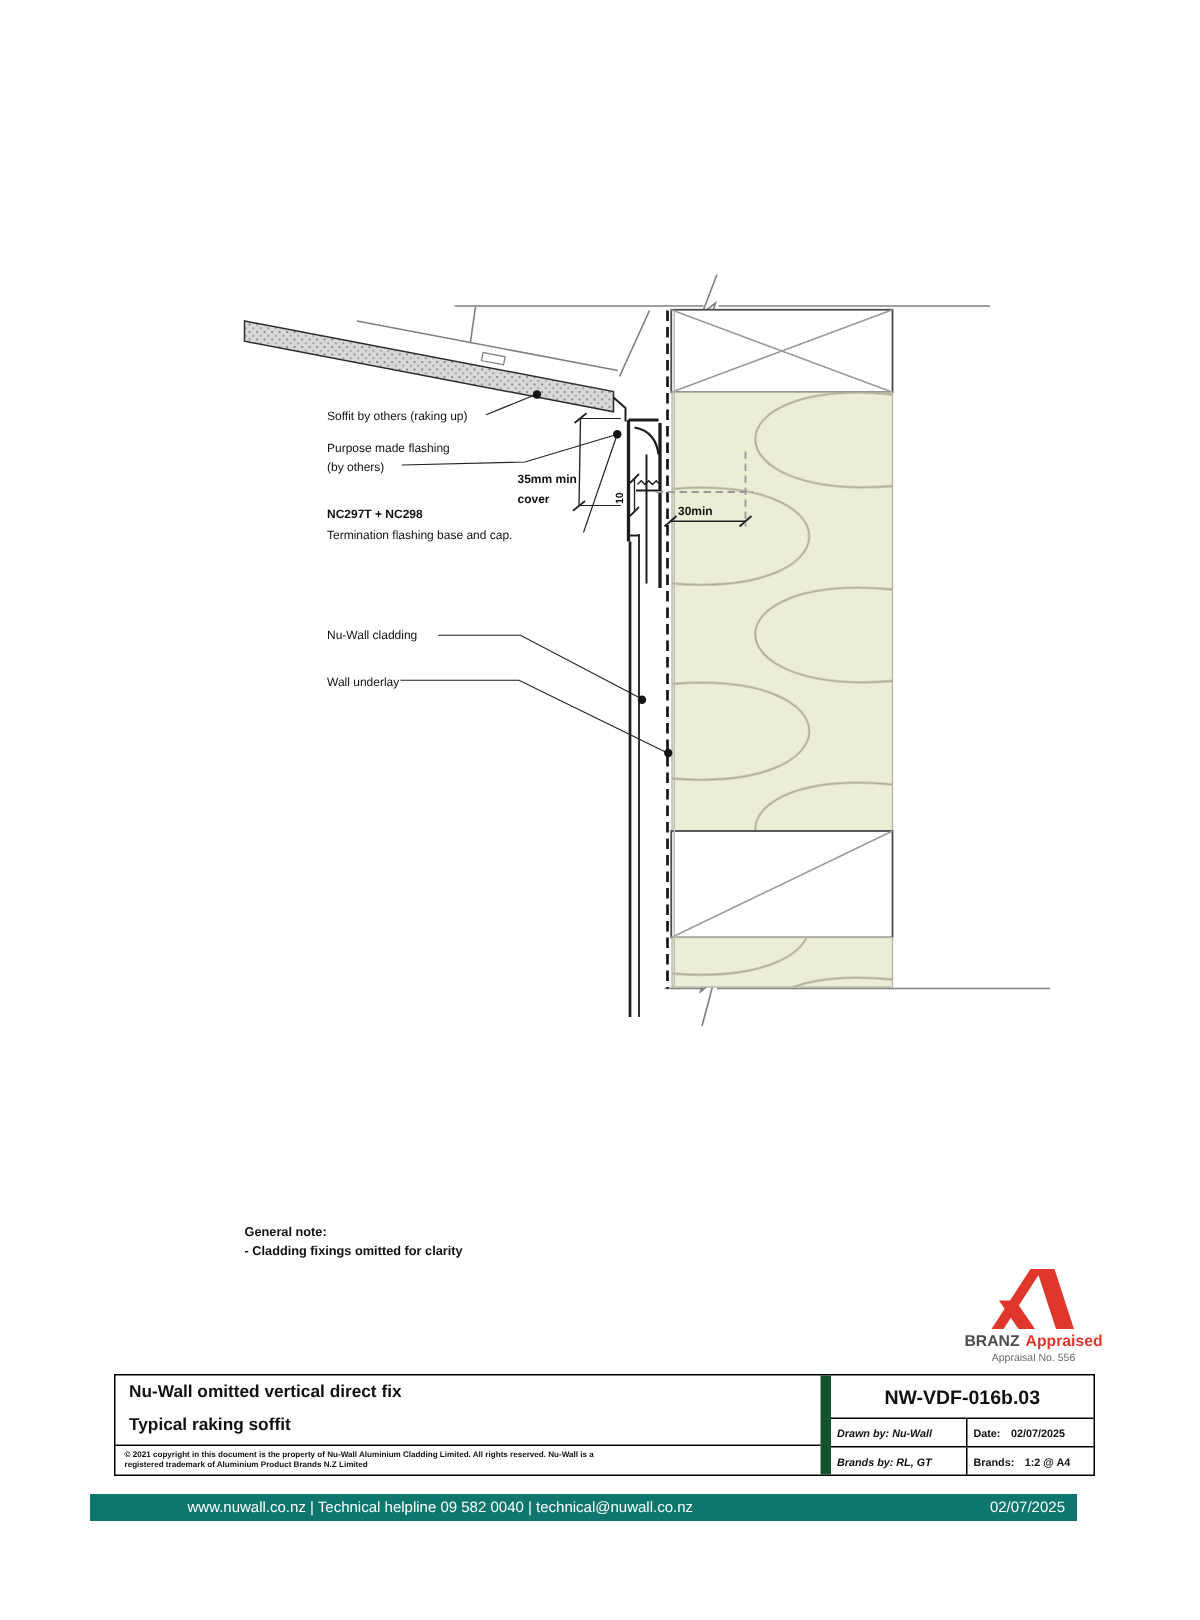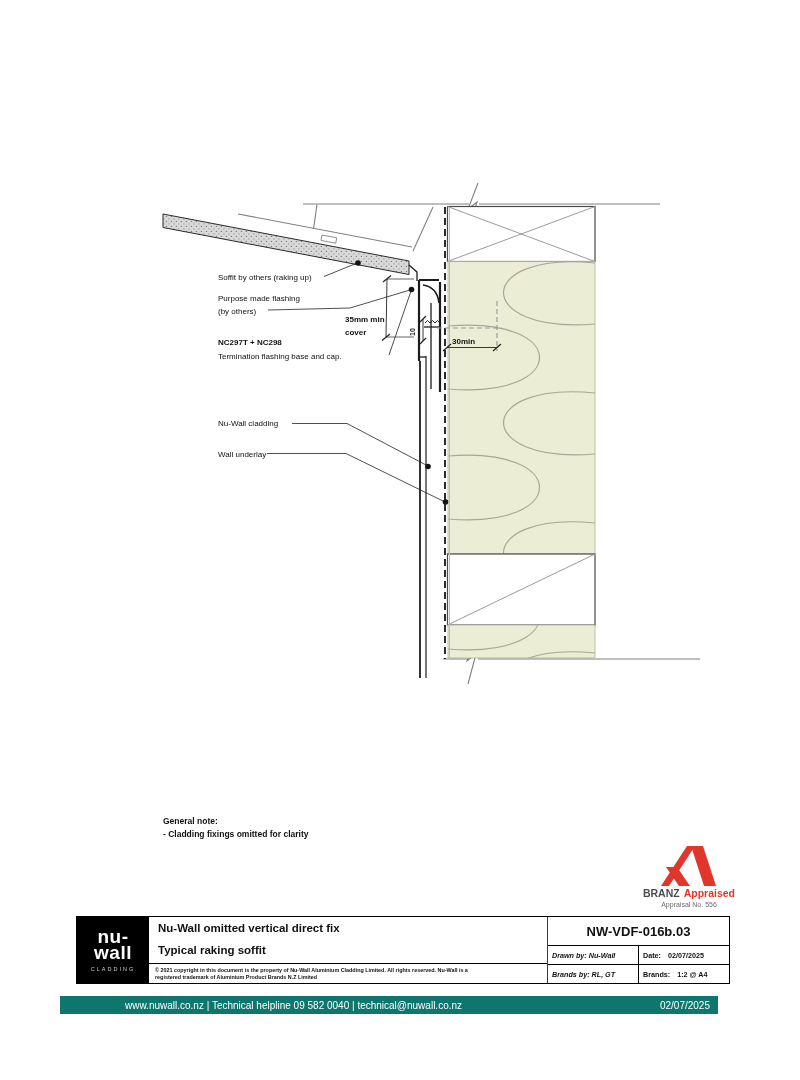--- a/index.html
+++ b/index.html
@@ -11,21 +11,21 @@
               border:1.5px solid #000;box-sizing:border-box;display:flex;}
   .tb-logo{width:72px;height:100%;background:#000;color:#fff;flex:0 0 auto;
            display:flex;flex-direction:column;justify-content:center;align-items:center;box-sizing:border-box;}
   .tb-logo .l1,.tb-logo .l2{font-weight:bold;font-size:19px;line-height:16px;letter-spacing:0.5px;}
   .tb-logo .sub{font-size:5.5px;letter-spacing:2px;color:#c9c9c9;margin-top:5px;}
   .tb-main{flex:1 1 auto;box-sizing:border-box;position:relative;}
   .tb-title{position:absolute;left:9px;top:5px;font-size:11.5px;font-weight:bold;}
   .tb-subtitle{position:absolute;left:9px;top:27px;font-size:11.5px;font-weight:bold;}
   .tb-copy{position:absolute;left:0;top:46px;right:0;bottom:0;border-top:1px solid #000;
            padding:2.5px 6px 0 6px;font-size:5.4px;font-weight:bold;line-height:7.5px;color:#111;}
-  .tb-right{flex:0 0 182px;border-left:1px solid #14532d;box-sizing:border-box;display:flex;flex-direction:column;}
+  .tb-right{flex:0 0 182px;border-left:7px solid #14532d;box-sizing:border-box;display:flex;flex-direction:column;}
   .tb-dwgno{height:29px;display:flex;align-items:center;justify-content:center;
             font-size:13px;font-weight:bold;box-sizing:border-box;}
   .tb-row{height:19.5px;border-top:1px solid #000;display:flex;box-sizing:border-box;font-size:7.2px;font-weight:bold;}
   .tb-cell-l{width:90px;box-sizing:border-box;padding:5px 0 0 4px;font-style:italic;}
   .tb-cell-r{flex:1;border-left:1px solid #000;box-sizing:border-box;padding:5px 0 0 4px;display:flex;gap:7px;}
   
   .footerbar{position:absolute;left:60px;top:996px;width:658px;height:18px;background:#0f766e;
              color:#fff;font-size:10px;}
   .footer-links{position:absolute;left:65px;top:0;height:18px;display:flex;align-items:center;}
   .footer-date{position:absolute;right:8px;top:0;height:18px;display:flex;align-items:center;}
@@ -143,25 +143,20 @@
         <polygon points="666,867 677,867 690,886 679,886"></polygon>
       </g>
       <text x="689" y="897" text-anchor="middle" font-size="10.5px" font-weight="bold">
         <tspan fill="#4d4d4f">BRANZ</tspan><tspan dx="4" fill="#E0372C">Appraised</tspan>
       </text>
       <text x="689" y="907" text-anchor="middle" font-size="7px" fill="#6b6b6e">Appraisal No. 556</text>
     </g>
   </svg>
 
   <div class="titleblock">
-    <div class="tb-logo">
-      <div class="l1">nu-</div>
-      <div class="l2">wall</div>
-      <div class="sub">CLADDING</div>
-    </div>
     <div class="tb-main">
       <div class="tb-title">Nu-Wall omitted vertical direct fix</div>
       <div class="tb-subtitle">Typical raking soffit</div>
       <div class="tb-copy">
         <div>© 2021 copyright in this document is the property of Nu-Wall Aluminium Cladding Limited. All rights reserved. Nu-Wall is a</div>
         <div>registered trademark of Aluminium Product Brands N.Z Limited</div>
       </div>
     </div>
     <div class="tb-right">
       <div class="tb-dwgno">NW-VDF-016b.03</div>

